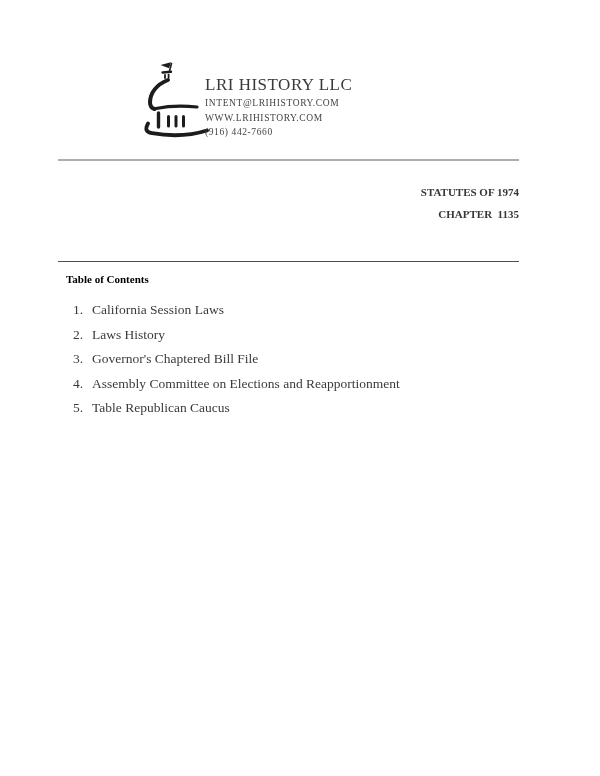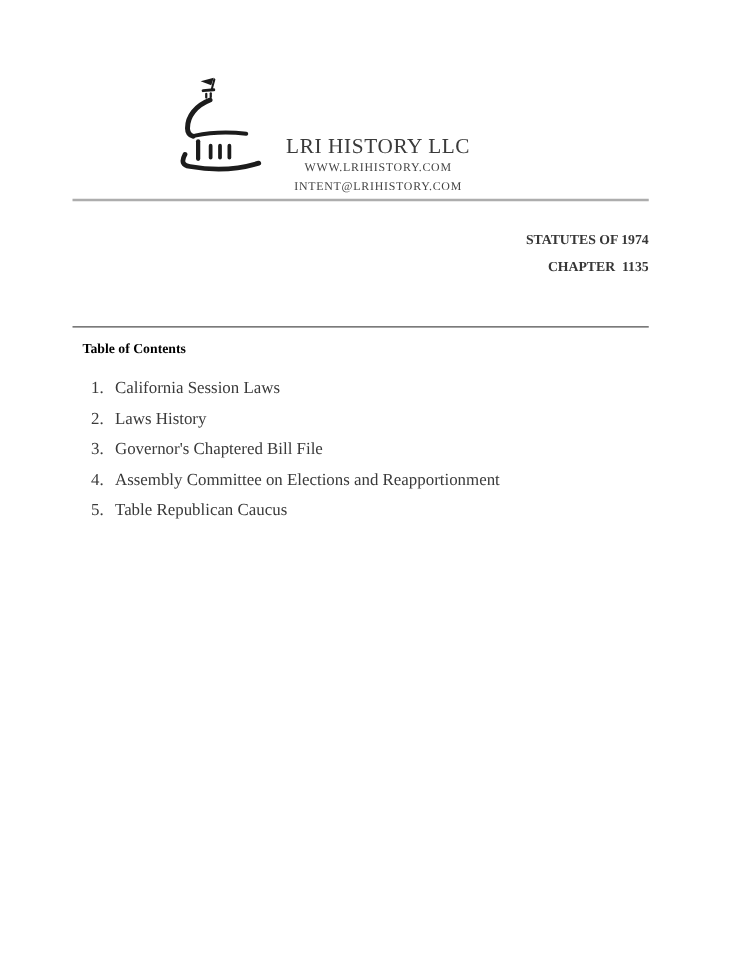--- a/index.html
+++ b/index.html
@@ -23,22 +23,21 @@
     left: 143px;
     top: 60px;
     width: 70px;
     height: 78px;
   }
   .header-text {
     position: absolute;
     left: 205px;
     top: 74px;
     width: 195px;
-    text-align: center;
-    margin-top: 32px;
+    text-align: left;
   }
   .company-name {
     font-size: 17px;
     line-height: 22px;
     letter-spacing: 0.5px;
     color: #3a3a3a;
   }
   .contact-line {
     font-size: 9.5px;
     line-height: 14.6px;
@@ -132,22 +131,23 @@
 
     <path d="M25.5,56.5 L25.5,66" stroke-width="3"></path>
     <path d="M33,56.5 L33,66" stroke-width="3"></path>
     <path d="M40.5,56.5 L40.5,66" stroke-width="3"></path>
 
     <path d="M5,63.5 C2,69 2.8,72.2 9,73.2 C28,76.5 48,75.5 64,70.5" stroke-width="3.8"></path>
   </svg>
 
   <div class="header-text">
     <div class="company-name">LRI HISTORY LLC</div>
+    <div class="contact-line">INTENT@LRIHISTORY.COM</div>
     <div class="contact-line">WWW.LRIHISTORY.COM</div>
-    <div class="contact-line">INTENT@LRIHISTORY.COM</div>
+    <div class="contact-line">(916) 442-7660</div>
   </div>
 
   <div class="rule rule-light"></div>
 
   <div class="ref-block">
     <div class="ref-line">STATUTES OF 1974</div>
     <div class="ref-line">CHAPTER  1135</div>
   </div>
 
   <div class="rule rule-dark"></div>

